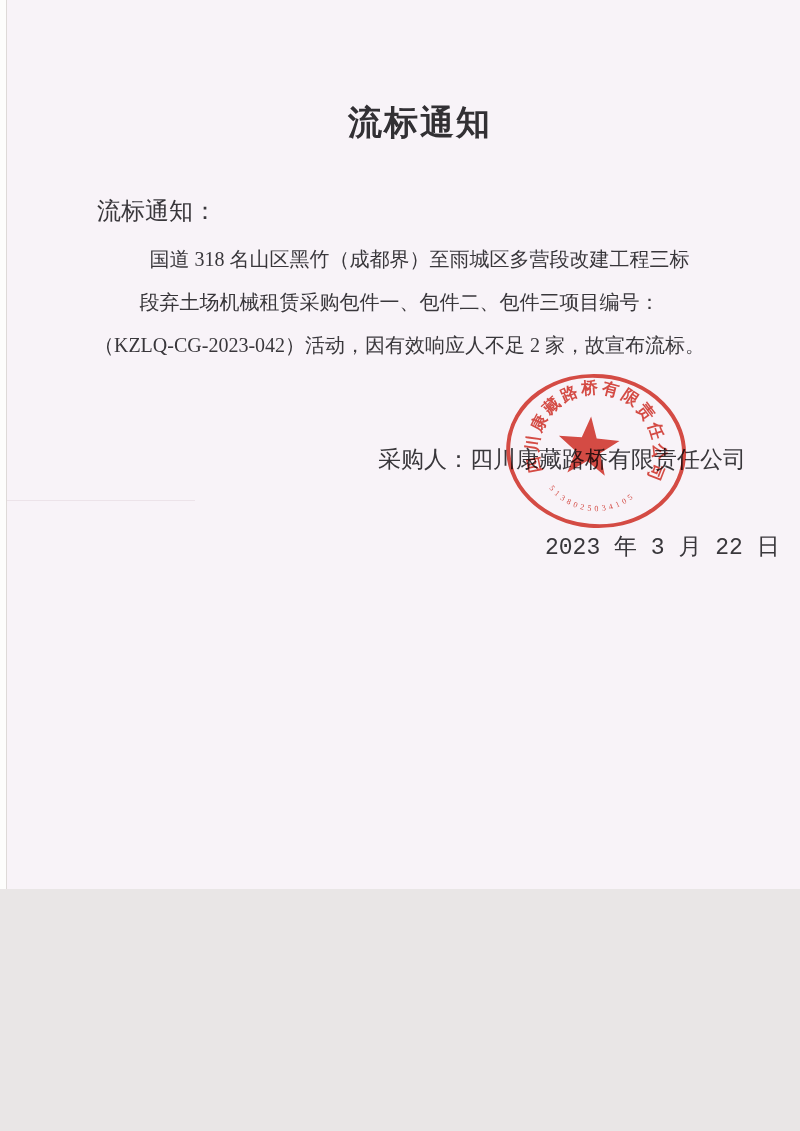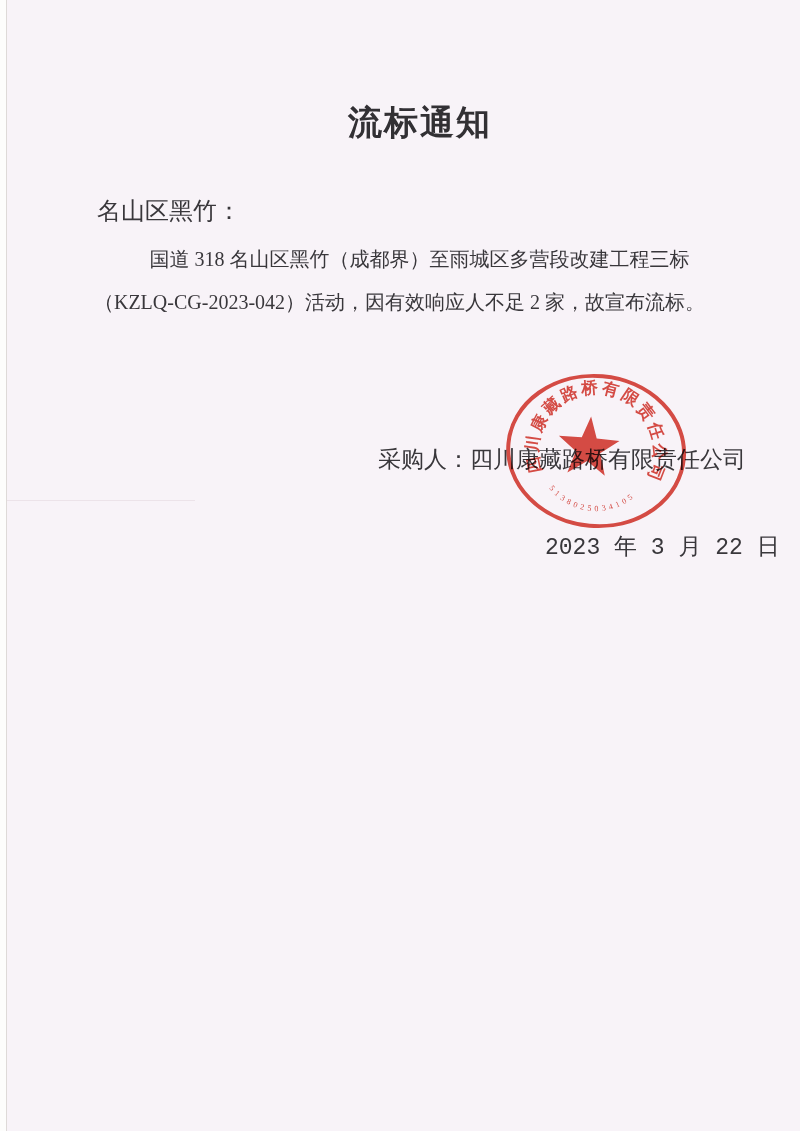--- a/index.html
+++ b/index.html
@@ -3,21 +3,21 @@
 <meta charset="utf-8">
 <style>
   html, body { margin: 0; padding: 0; }
   body {
     width: 800px; height: 1131px;
     background: #e9e6e6;
     font-family: "Liberation Serif", "DejaVu Serif", serif;
   }
   .page {
     position: relative;
-    width: 800px; height: 1131px;
+    width: 800px; height: 889px;
     background: #f8f3f8;
     overflow: hidden;
     color: #39373b;
   }
   .scan-edge {
     position: absolute; left: 0; top: 0; bottom: 0;
     width: 6px; background: #fdfdfc;
     border-right: 1px solid #dedad8;
   }
   .crease {
@@ -80,24 +80,25 @@
 </head>
 <body>
 
 <div class="page">
 
   <div class="scan-edge"></div>
   <div class="crease"></div>
 
   <div class="doc-title">流标通知</div>
 
-  <div class="salutation">名山区黑竹：</div>
+  <div class="salutation">流标通知：</div>
 
   <div class="body-block">
     <div class="body-line indent">国道 318 名山区黑竹（成都界）至雨城区多营段改建工程三标</div>
+    <div class="body-line">段弃土场机械租赁采购包件一、包件二、包件三项目编号：</div>
     <div class="body-line">（KZLQ-CG-2023-042）活动，因有效响应人不足 2 家，故宣布流标。</div>
   </div>
 
   <div class="signature">采购人：四川康藏路桥有限责任公司</div>
 
   <div class="doc-date">2023 年 3 月 22 日</div>
 
   <div class="seal">
     <svg viewBox="0 0 200 185" xmlns="http://www.w3.org/2000/svg">
       <defs>

